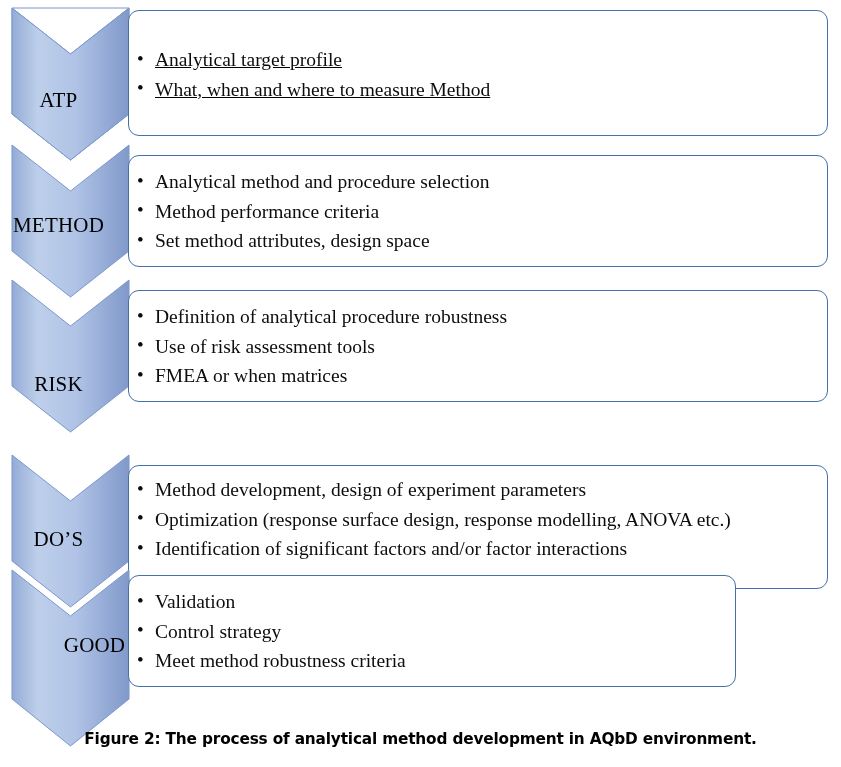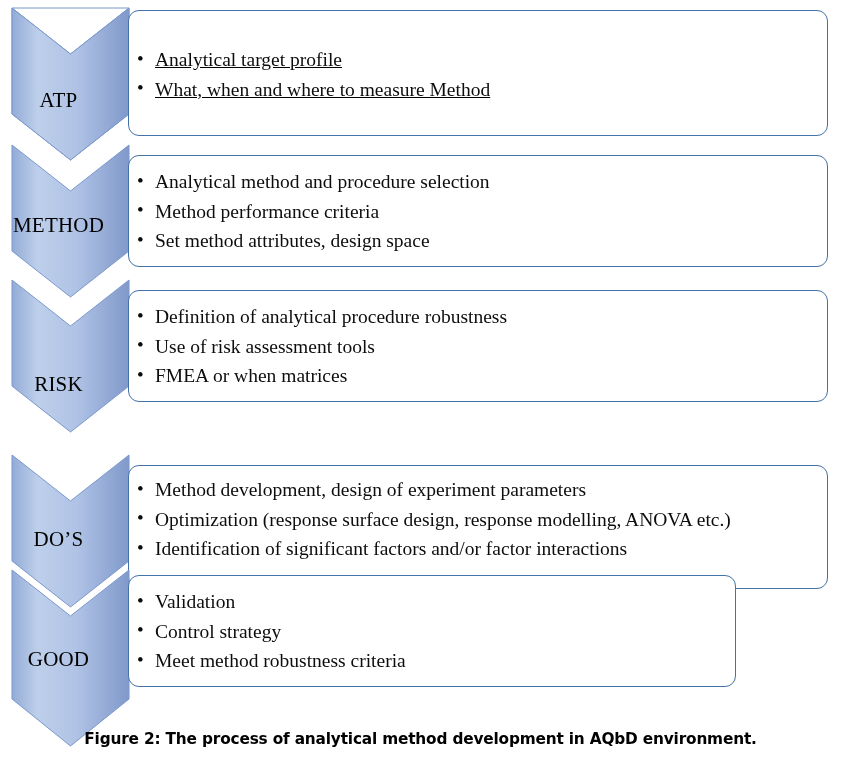--- a/index.html
+++ b/index.html
@@ -200,21 +200,21 @@
         <linearGradient id="gchev5" x1="0" y1="0" x2="1" y2="0">
           <stop offset="0%" stop-color="#93abd6"></stop>
           <stop offset="22%" stop-color="#bdcfea"></stop>
           <stop offset="55%" stop-color="#b0c3e6"></stop>
           <stop offset="100%" stop-color="#8099ca"></stop>
         </linearGradient>
       </defs>
       <path d="M0,0 L58.5,46 L117,0 L117,129 L58.5,176 L0,129 Z" fill="url(#gchev5)" stroke="#7b98cc" stroke-width="1"></path>
     </svg>
   </div>
-  <div class="chevron-label" style="top:647px;">GOOD</div>
+  <div class="chevron-label" style="top:633px;padding-left:36px;">GOOD</div>
 
   <div class="info-box" style="top:575px; height:112px; width:608px; padding:11px 0 0 0;">
     <ul class="bullets">
       <li>Validation</li>
       <li>Control strategy</li>
       <li>Meet method robustness criteria</li>
     </ul>
   </div>
 
   <div id="caption">Figure 2: The process of analytical method development in AQbD environment.</div>

